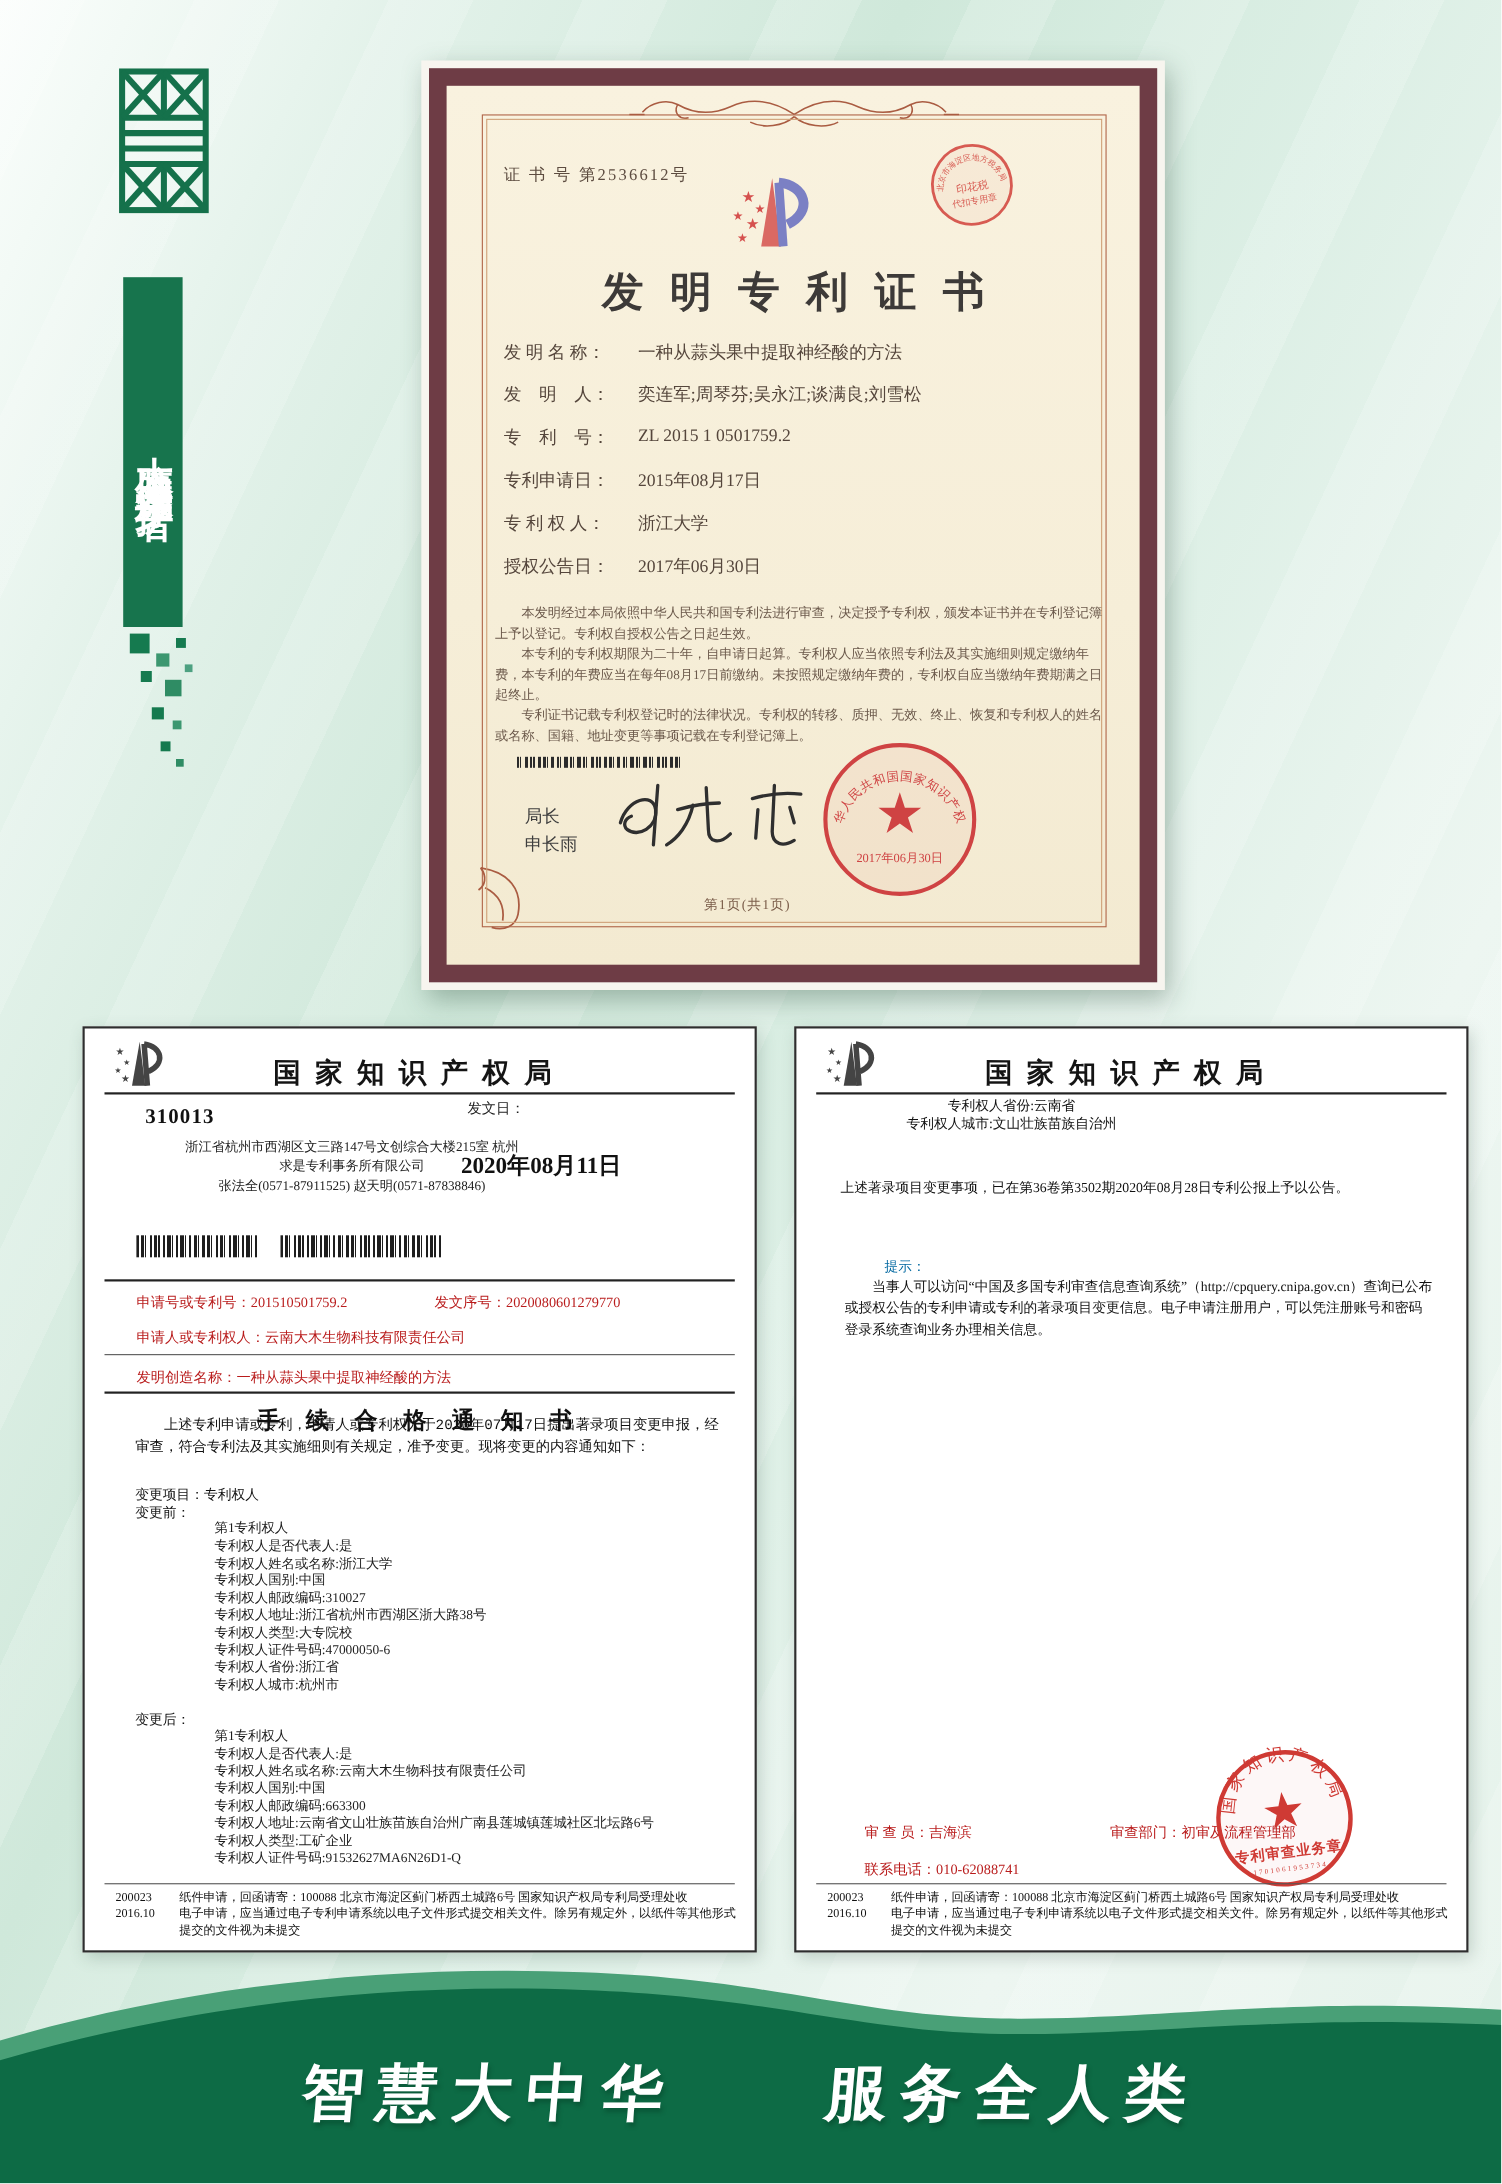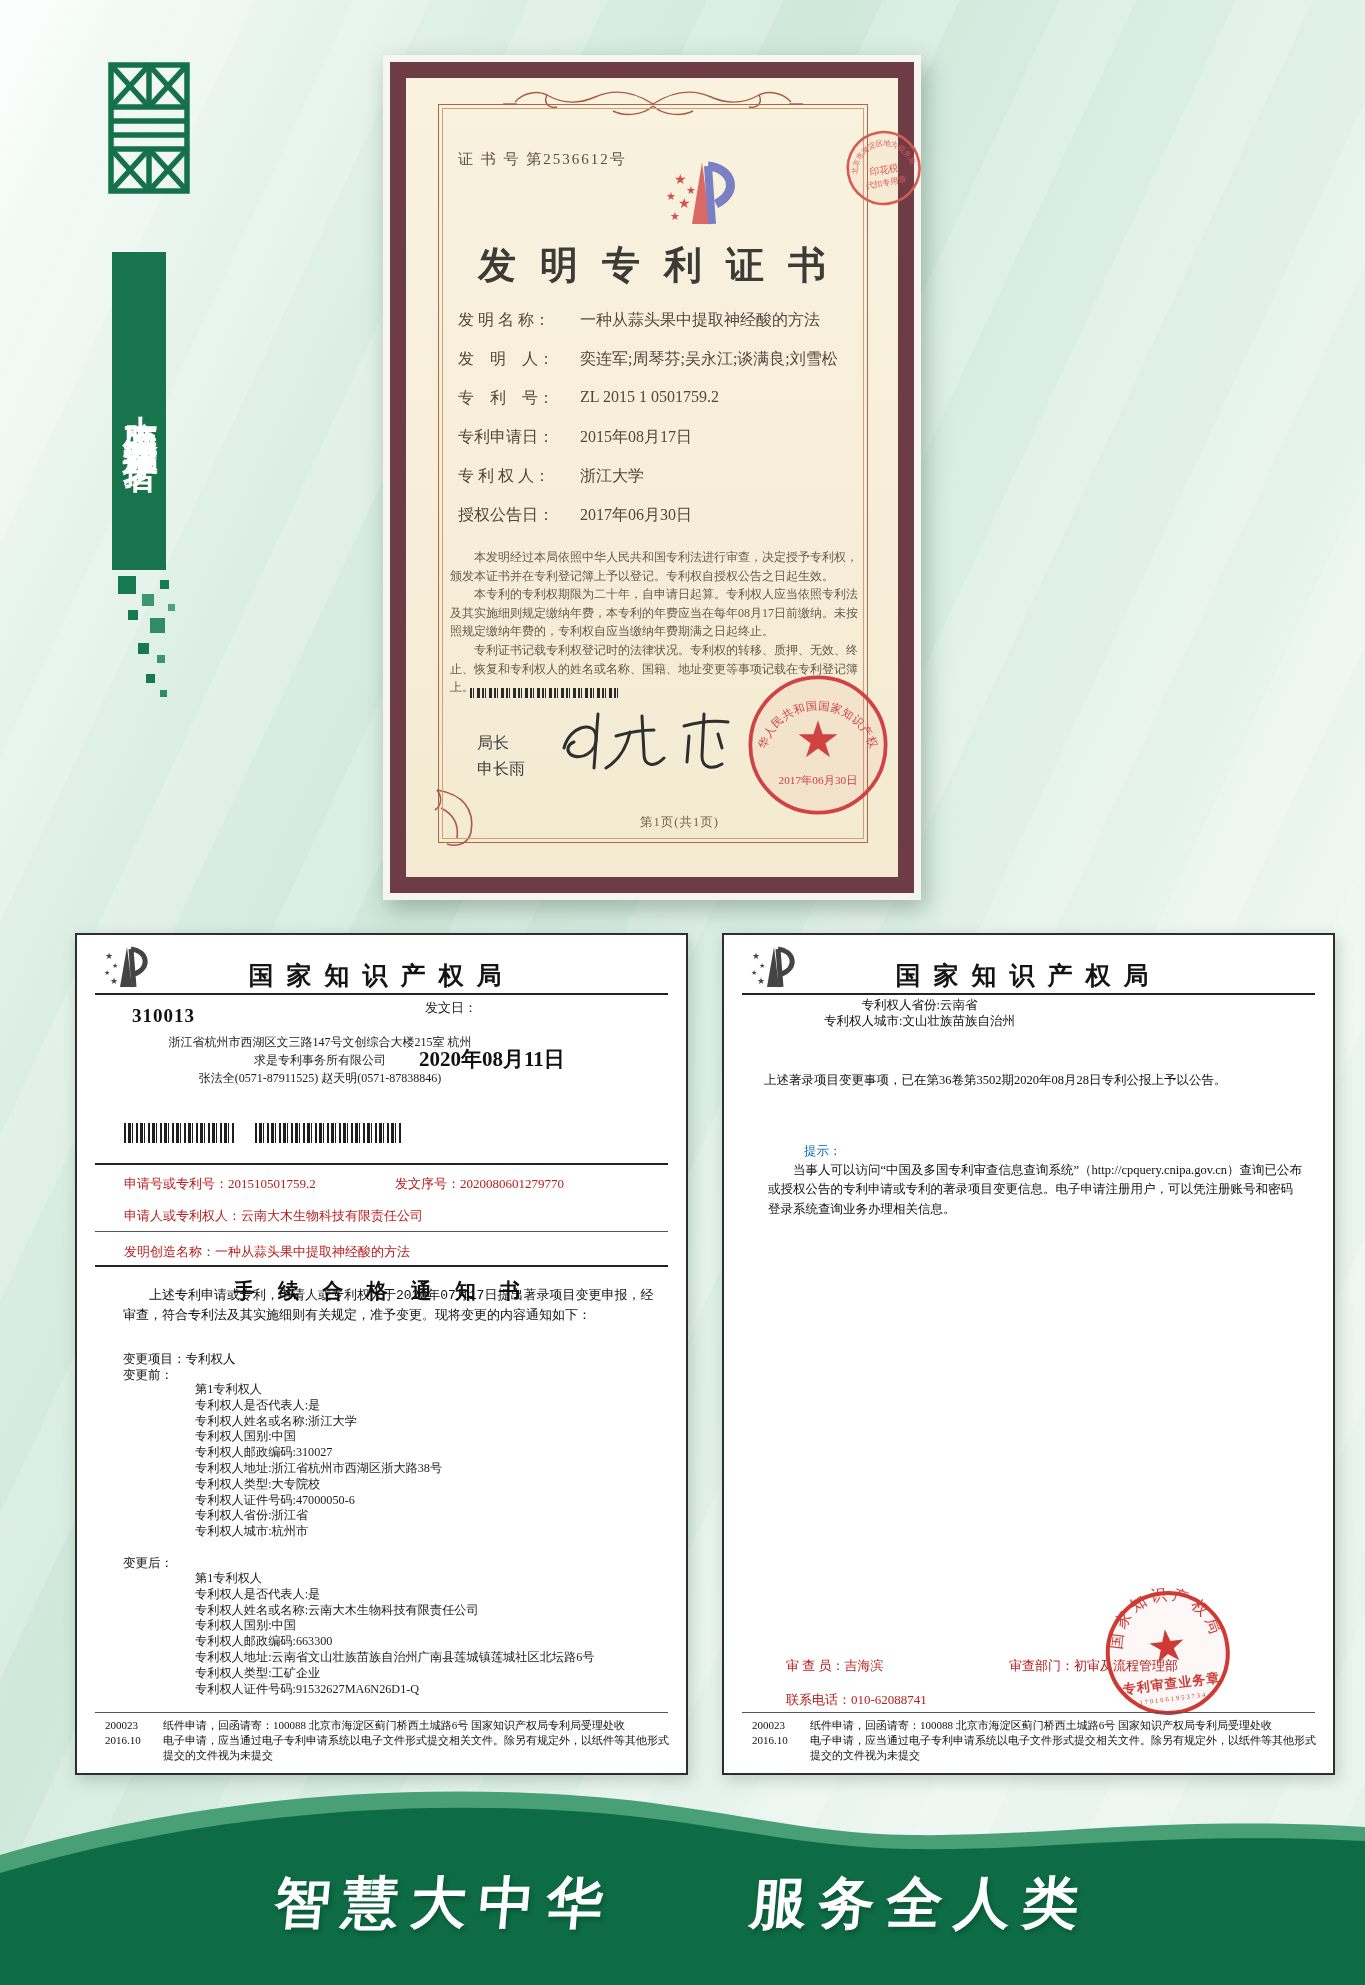--- a/index.html
+++ b/index.html
@@ -13,21 +13,21 @@
   
   .lattice { left:106px; top:60px; }
 
   
   .banner { left:112px; top:252px; width:54px; height:318px; background:#17744d;
     color:#fff; display:flex; align-items:center; justify-content:center; }
   .banner span { writing-mode:vertical-rl; text-orientation:upright; font-size:35px; font-weight:600; letter-spacing:7px; }
   .pix { position:absolute; }
 
   
-  .photo { left:383px; top:55px; width:538px; height:845px; background:#f7f5ef; padding:7px;
+  .photo { left:383px; top:55px; width:676px; height:845px; background:#f7f5ef; padding:7px;
     box-shadow:5px 9px 22px rgba(55,90,72,.38); }
   .frame { width:100%; height:100%; background:#6e3c45; padding:16px; }
   .paper { position:relative; width:100%; height:100%;
     background:linear-gradient(180deg,#f9f2df 0%,#f6eed8 60%,#f3ead1 100%); }
   .cert-border { position:absolute; inset:26px 30px 34px 32px; border:1px solid #b06448; pointer-events:none; }
   .cert-border::after { content:""; position:absolute; inset:3px; border:1px solid #cfa077; }
   .flourish-top { position:absolute; top:-18px; left:50%; transform:translateX(-50%); }
   .flourish-corner { position:absolute; left:-10px; bottom:-12px; }
   .cert-no { left:52px; top:72px; font-size:15px; letter-spacing:2px; color:#5d4c40; }
   .cert-emblem { left:250px; top:78px; }

